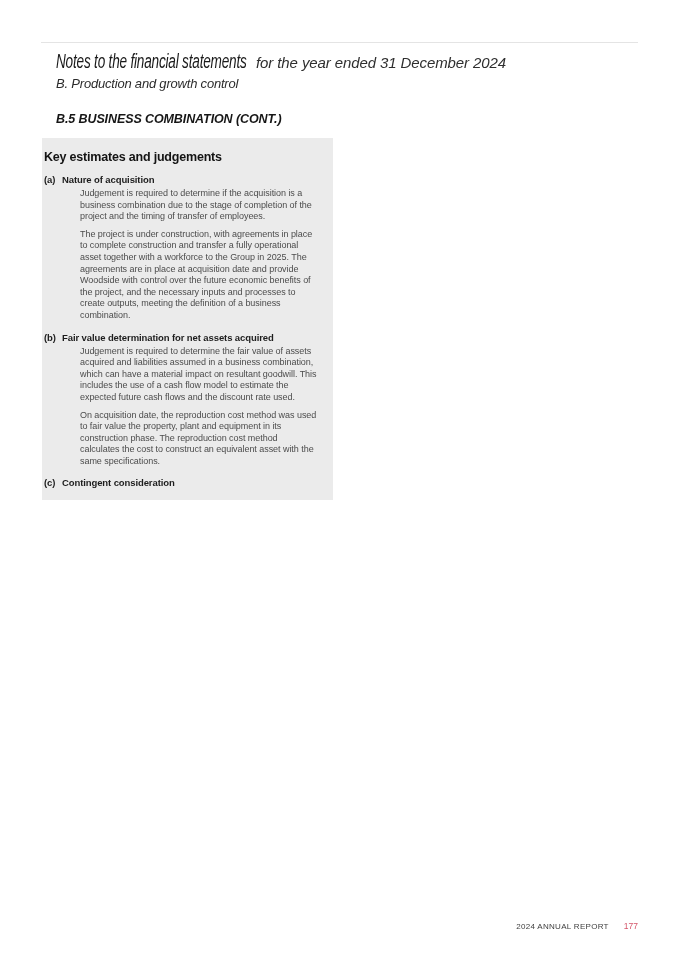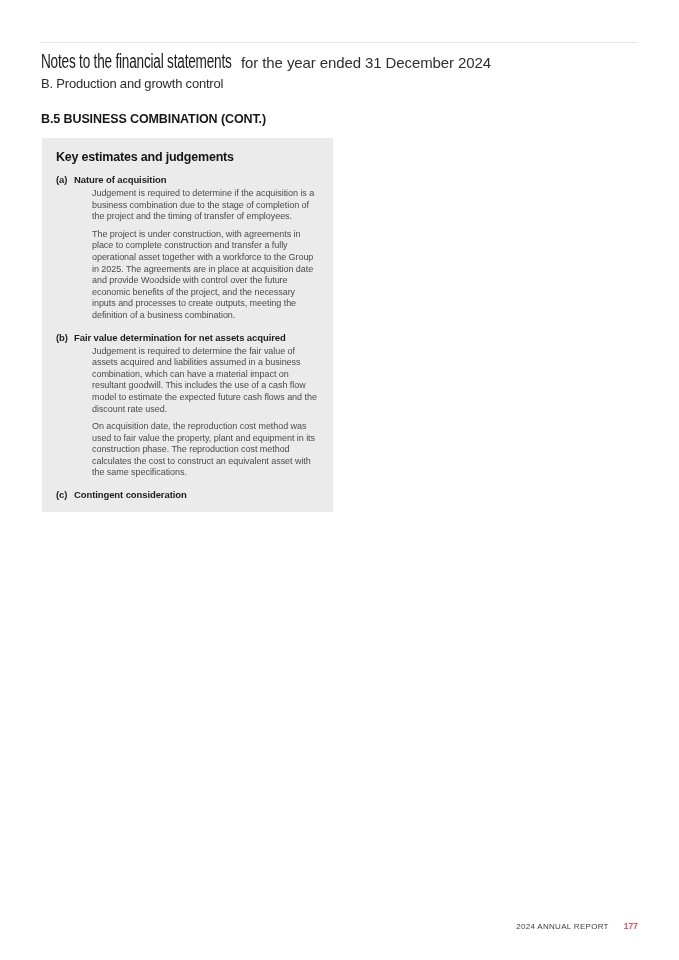--- a/index.html
+++ b/index.html
@@ -8,21 +8,21 @@
     width: 679px; height: 960px;
     position: relative;
     font-family: "Liberation Sans", "DejaVu Sans", sans-serif;
     color: #1c1c1c;
     overflow: hidden;
   }
   .top-rule {
     position: absolute; left: 41px; right: 41px; top: 42px;
     height: 1px; background: #e4e4e4;
   }
-  .header { position: absolute; left: 41px; top: 50px; right: 41px; }
+  .header { position: absolute; left: 56px; top: 50px; right: 41px; font-style: italic; }
   .title-row { display: flex; align-items: flex-end; }
   .title-box { width: 200px; overflow: visible; white-space: nowrap; }
   .page-title {
     display: inline-block;
     font-size: 20px; font-weight: normal; color: #1a1a1a;
     letter-spacing: -0.3px; white-space: nowrap;
     transform: scaleX(0.68); transform-origin: 0 100%;
   }
   .page-subtitle {
     font-size: 15px; color: #2f2f2f; letter-spacing: -0.1px;
@@ -32,21 +32,21 @@
     margin-top: 3px; font-size: 13px; color: #2c2c2c; letter-spacing: -0.2px;
   }
   .note-heading {
     margin-top: 21px; font-size: 12.5px; font-weight: bold;
     color: #161616; letter-spacing: -0.1px;
   }
   .key-box {
     position: absolute; left: 42px; top: 138px;
     width: 291px; min-height: 356px;
     background: #ebebeb;
-    padding: 12px 15px 12px 14px;
+    padding: 12px 15px 12px 2px;
   }
   .kb-title {
     font-size: 12.5px; font-weight: bold; color: #141414; letter-spacing: -0.2px;
   }
   .kb-head {
     margin-top: 10px; display: flex;
     font-size: 9.5px; font-weight: bold; color: #1d1d1d; letter-spacing: -0.1px;
   }
   .kb-head .kb-label { width: 18px; flex: 0 0 18px; }
   .kb-item:first-of-type .kb-head { margin-top: 8px; }
@@ -56,21 +56,21 @@
   }
   .kb-p + .kb-p { margin-top: 6px; }
   .footer {
     position: absolute; right: 41px; top: 921px;
     display: flex; align-items: flex-end; gap: 15px;
   }
   .footer-label {
     font-size: 8px; color: #3e3e3e; letter-spacing: 0.3px;
   }
   .footer-page {
-    font-size: 8.5px; font-weight: bold; color: #d4556a;
+    font-size: 8.5px; font-weight: normal; color: #d4556a;
   }
 </style>
 </head>
 <body>
 
 <div class="top-rule"></div>
 
 <div class="header">
   <div class="title-row">
     <div class="title-box">

